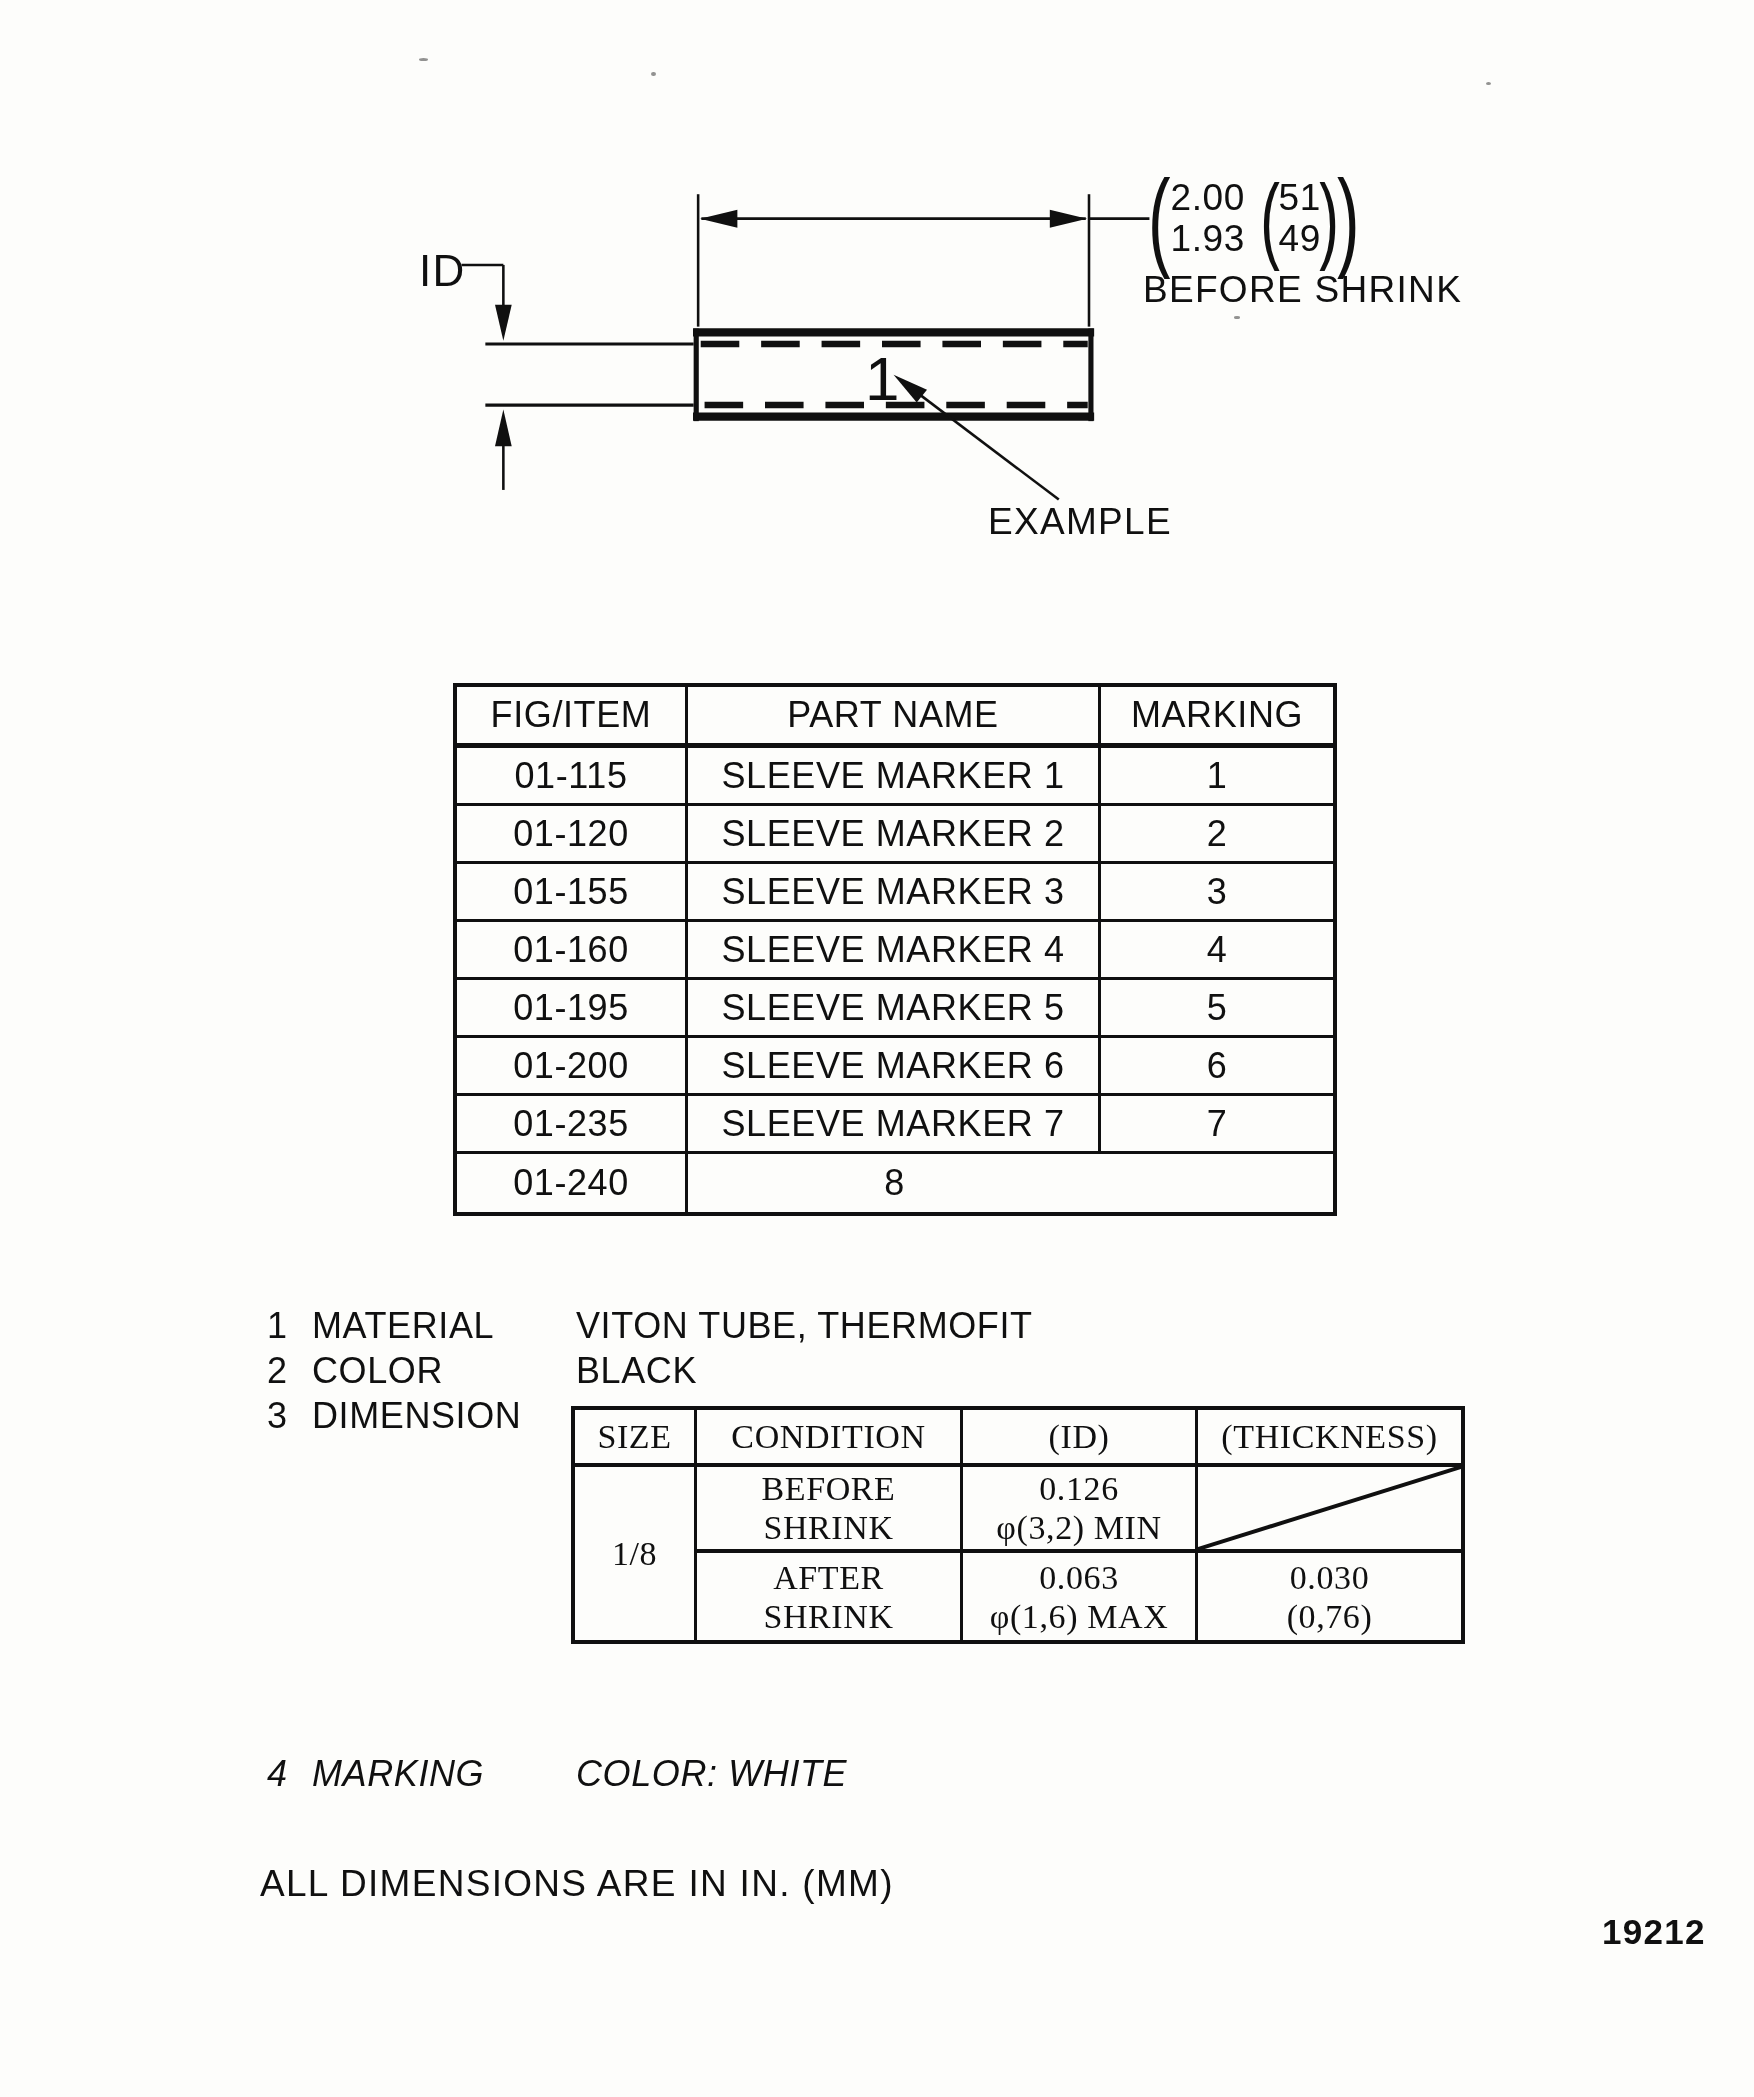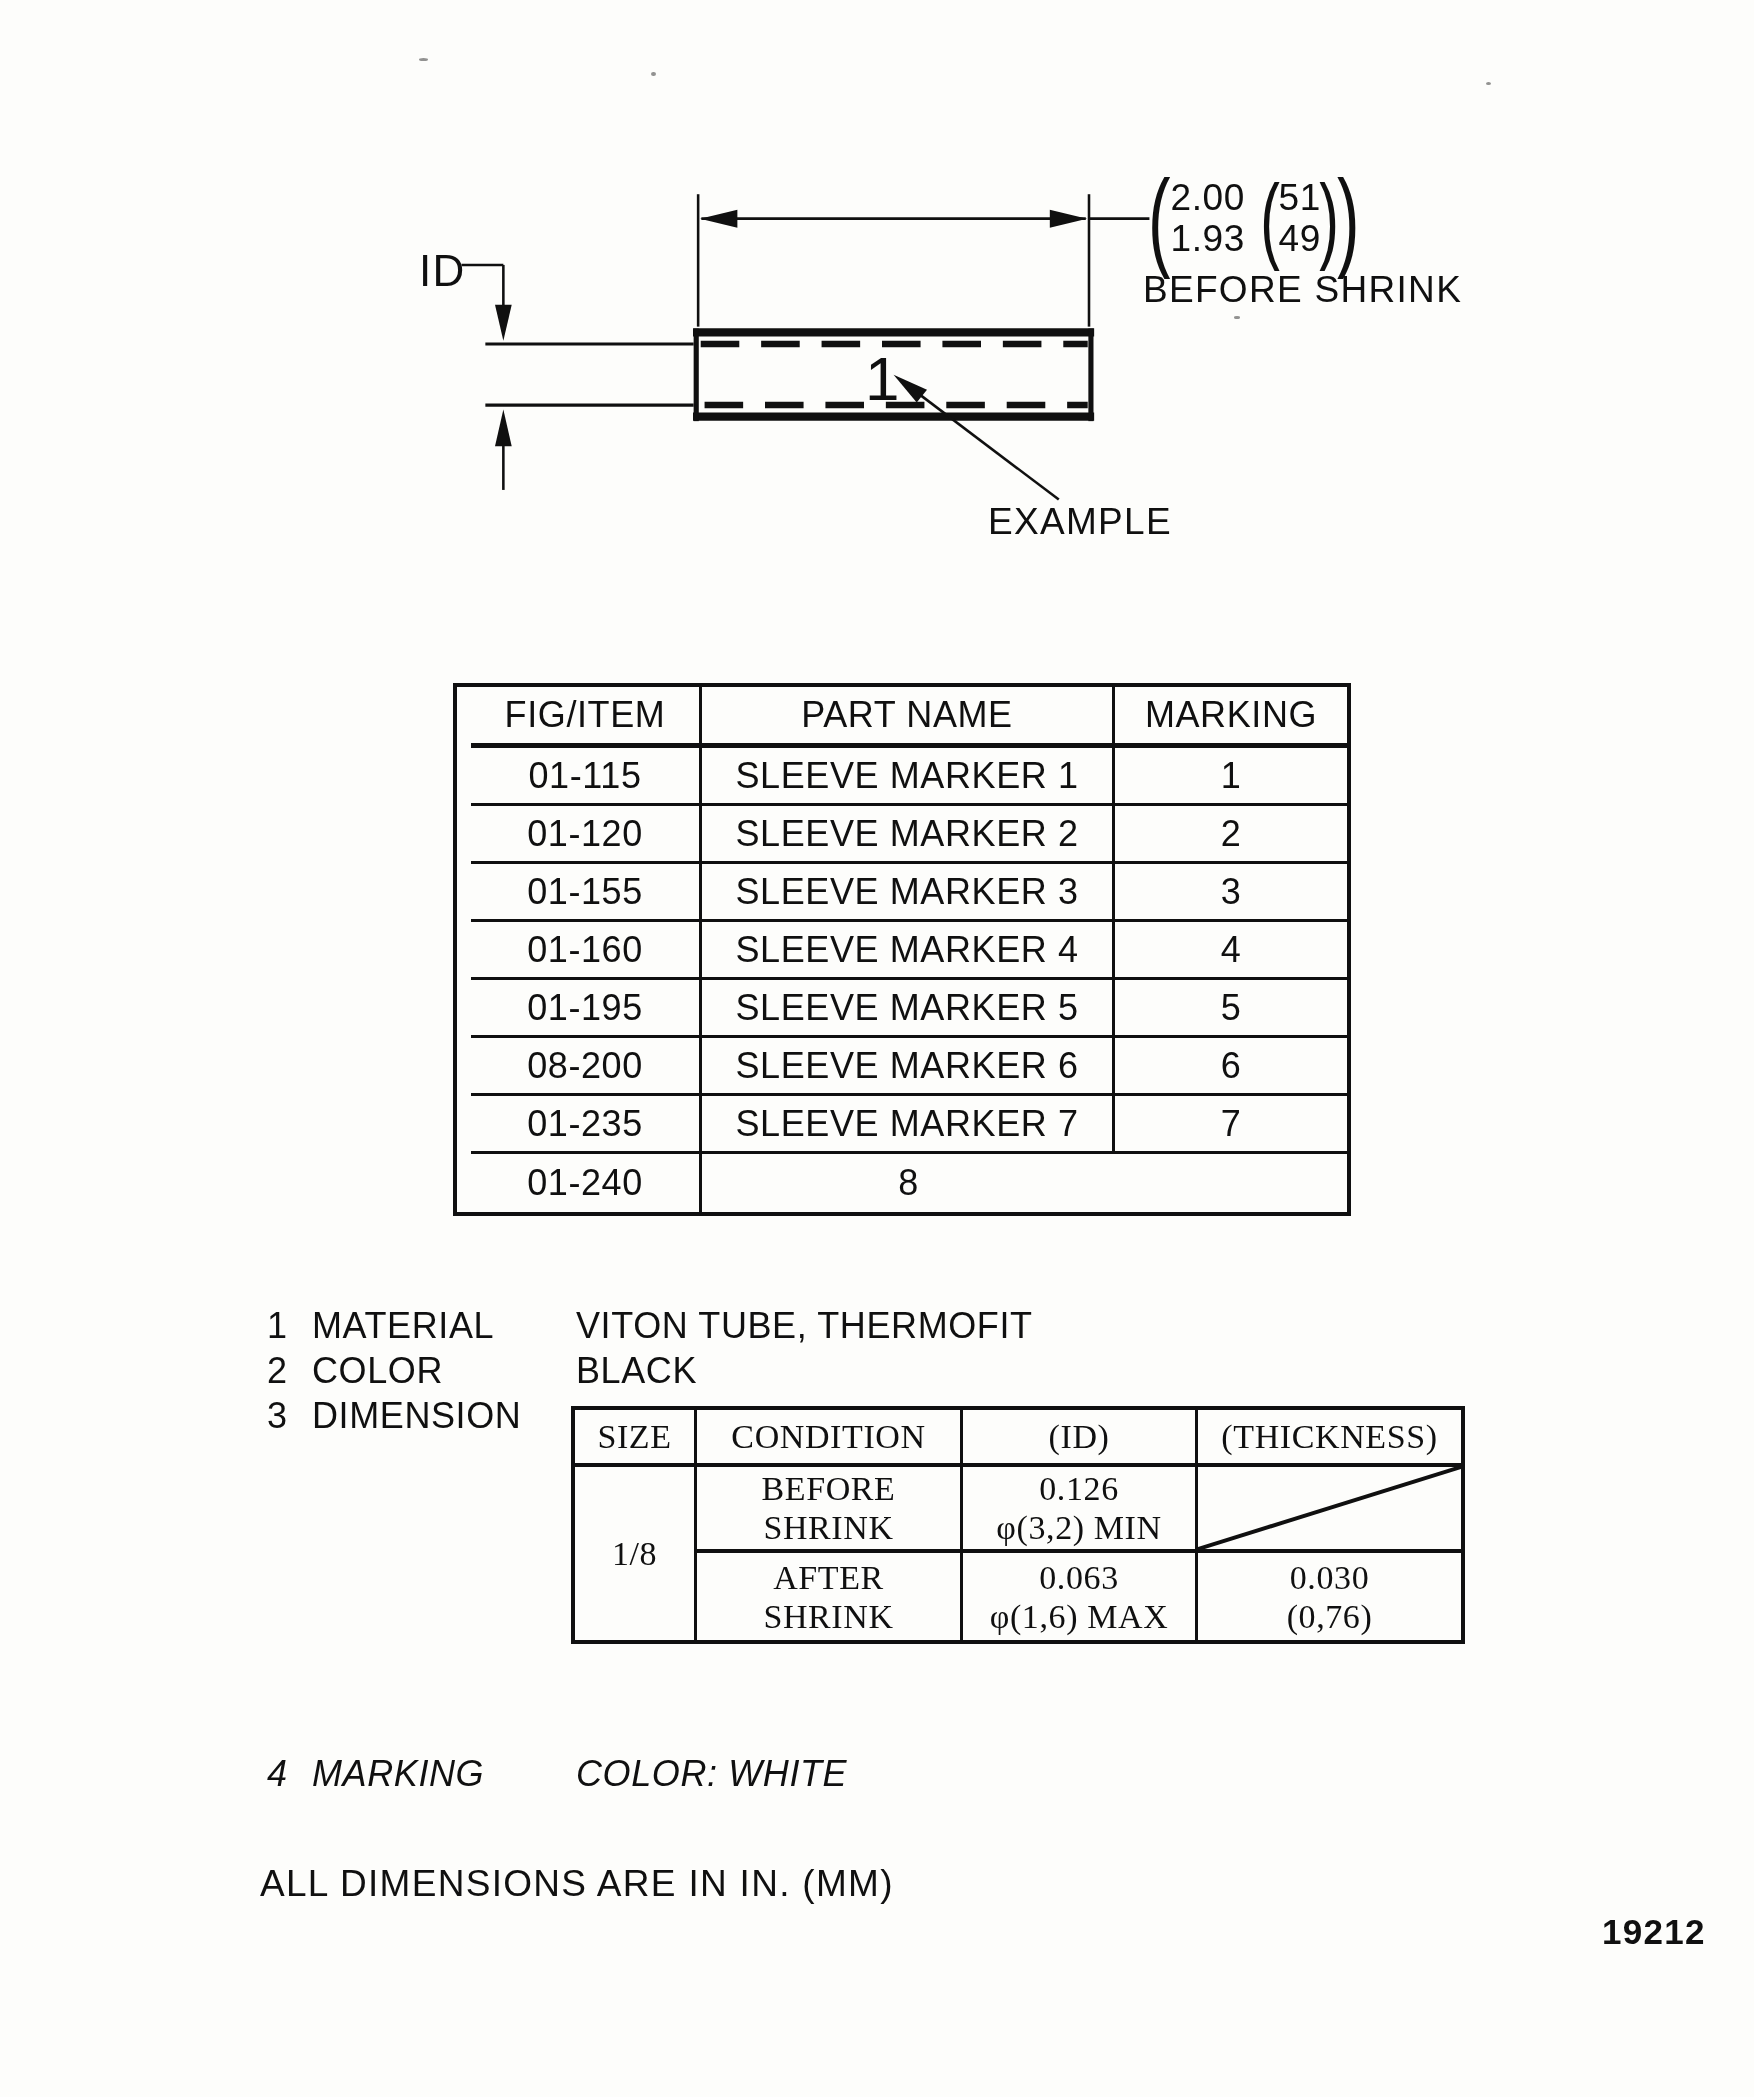--- a/index.html
+++ b/index.html
@@ -15,21 +15,21 @@
   .dim-callout{position:absolute; left:1149px; top:166px; height:103px;
     display:flex; align-items:center; font-size:37px; letter-spacing:0.6px;}
   .dim-stack{display:flex; flex-direction:column; text-align:center; line-height:41px;}
   .paren{font-size:109px; font-weight:300; line-height:0; display:inline-block;
     transform:scaleX(.62); margin:0 -7.7px;}
   .paren.inner{font-size:95px;}
   .marking-1{font-size:62px; line-height:62px;}
   
   .parts-table{position:absolute; left:453px; top:683px;
     display:grid; grid-template-columns:231px 413px 232px;
-    border:4.5px solid var(--ink); background:var(--bg); font-size:36px; letter-spacing:0.6px;padding-left:14px;}
+    border:4.5px solid var(--ink); background:var(--bg); font-size:36px; letter-spacing:0.6px;}
   .pt-cell{display:flex; align-items:center; justify-content:center;
     border-bottom:3.9px solid var(--ink); height:58px; box-sizing:border-box;}
   .pt-cell.c1,.pt-cell.c2{border-right:3.2px solid var(--ink);}
   .pt-cell.head{height:61px; border-bottom:5.1px solid var(--ink);}
   .pt-cell.last{border-bottom:none;}
   
   .note-row{position:absolute; left:267px; font-size:36px; letter-spacing:0.6px; white-space:nowrap;}
   .note-num{display:inline-block; width:45px;}
   .note-label{display:inline-block; width:264px;}
   
@@ -130,21 +130,21 @@
     <div class="pt-cell">3</div>
 
     <div class="pt-cell c1">01-160</div>
     <div class="pt-cell c2">SLEEVE MARKER 4</div>
     <div class="pt-cell">4</div>
 
     <div class="pt-cell c1">01-195</div>
     <div class="pt-cell c2">SLEEVE MARKER 5</div>
     <div class="pt-cell">5</div>
 
-    <div class="pt-cell c1">08-200</div>
+    <div class="pt-cell c1">01-200</div>
     <div class="pt-cell c2">SLEEVE MARKER 6</div>
     <div class="pt-cell">6</div>
 
     <div class="pt-cell c1">01-235</div>
     <div class="pt-cell c2">SLEEVE MARKER 7</div>
     <div class="pt-cell">7</div>
 
     <div class="pt-cell c1 last">01-240</div>
     <div class="pt-cell last">8</div>
   </div>

